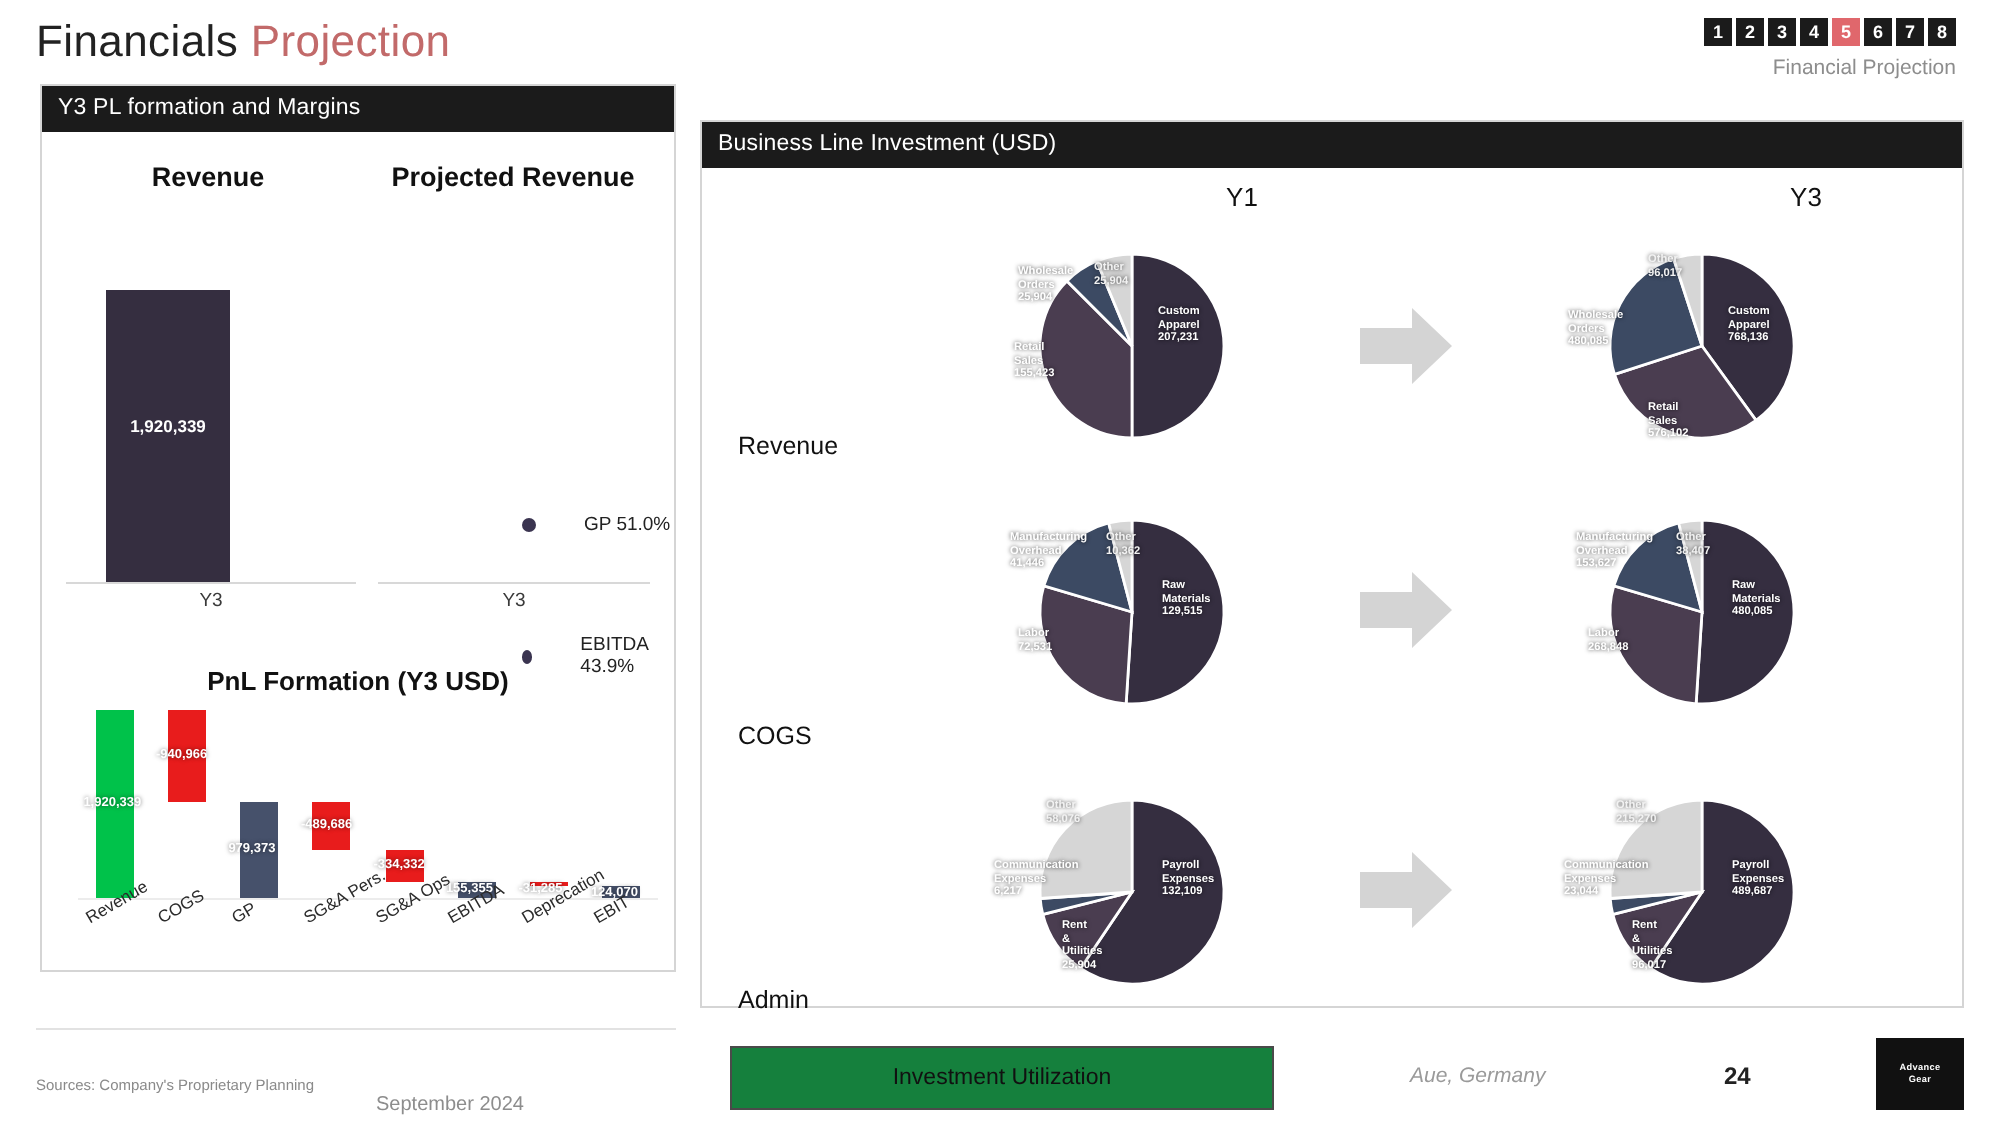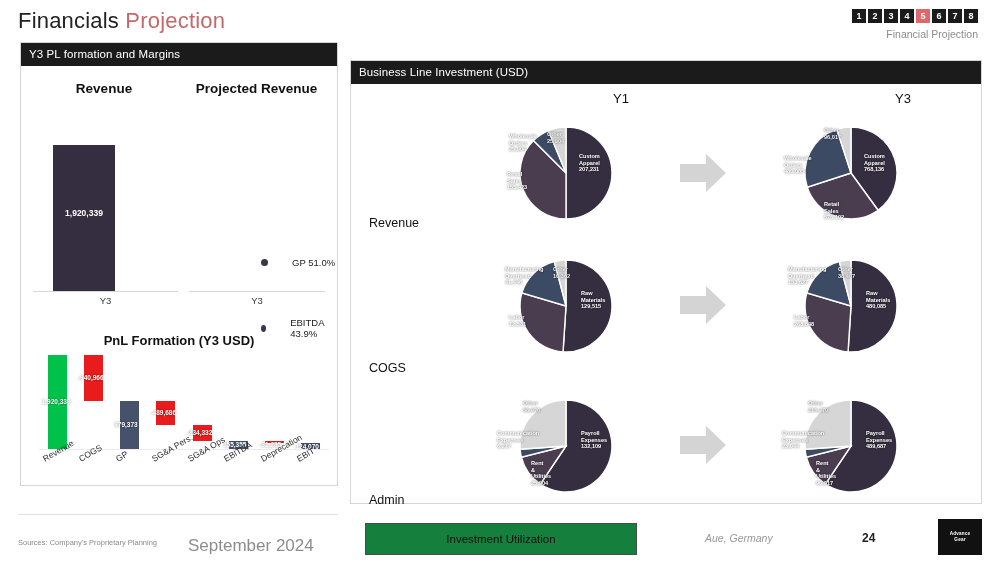--- a/index.html
+++ b/index.html
@@ -57,21 +57,21 @@
   
   #yr1{position:absolute;left:210px;top:30px;width:120px;text-align:center;font-size:13px;color:#111;}
   #yr3{position:absolute;left:492px;top:30px;width:120px;text-align:center;font-size:13px;color:#111;}
   .row-label{position:absolute;left:18px;width:110px;font-size:12.5px;color:#111;text-align:left;}
   .pie-wrap{position:absolute;width:150px;height:122px;}
   .arrow{position:absolute;width:50px;height:44px;}
   
   #footer{position:absolute;left:0;top:505px;width:1000px;height:58px;}
   #footer-rule{position:absolute;left:18px;top:9px;width:320px;height:1px;background:#e2e2e2;}
   #sources{position:absolute;left:2px;top:33px;font-size:7.5px;color:#8a8a8a;margin-left:16px;}
-  #f-date{position:absolute;left:188px;top:31px;font-size:17px;color:#8d8d8d;}
+  #f-date{position:absolute;left:188px;top:42px;font-size:10px;color:#8d8d8d;}
   #btn-invest{position:absolute;left:365px;top:523px;width:270px;height:30px;
               border:1px solid #4a4a4a;background:#15803d;
               display:flex;align-items:center;justify-content:center;
               font-size:11.5px;color:#111;}
   #f-city{position:absolute;left:705px;top:532px;font-size:10.5px;color:#9a9a9a;font-style:italic;}
   #f-pageno{position:absolute;left:862px;top:531px;font-size:12px;font-weight:700;color:#222;}
   #logo{position:absolute;left:938px;top:519px;width:44px;height:36px;background:#111111;
         display:flex;flex-direction:column;align-items:center;justify-content:center;
         color:#ffffff;font-size:4.6px;line-height:1.35;font-weight:700;letter-spacing:.2px;}
   .pie-label{position:absolute;font-size:5.6px;font-weight:700;color:#ffffff;

